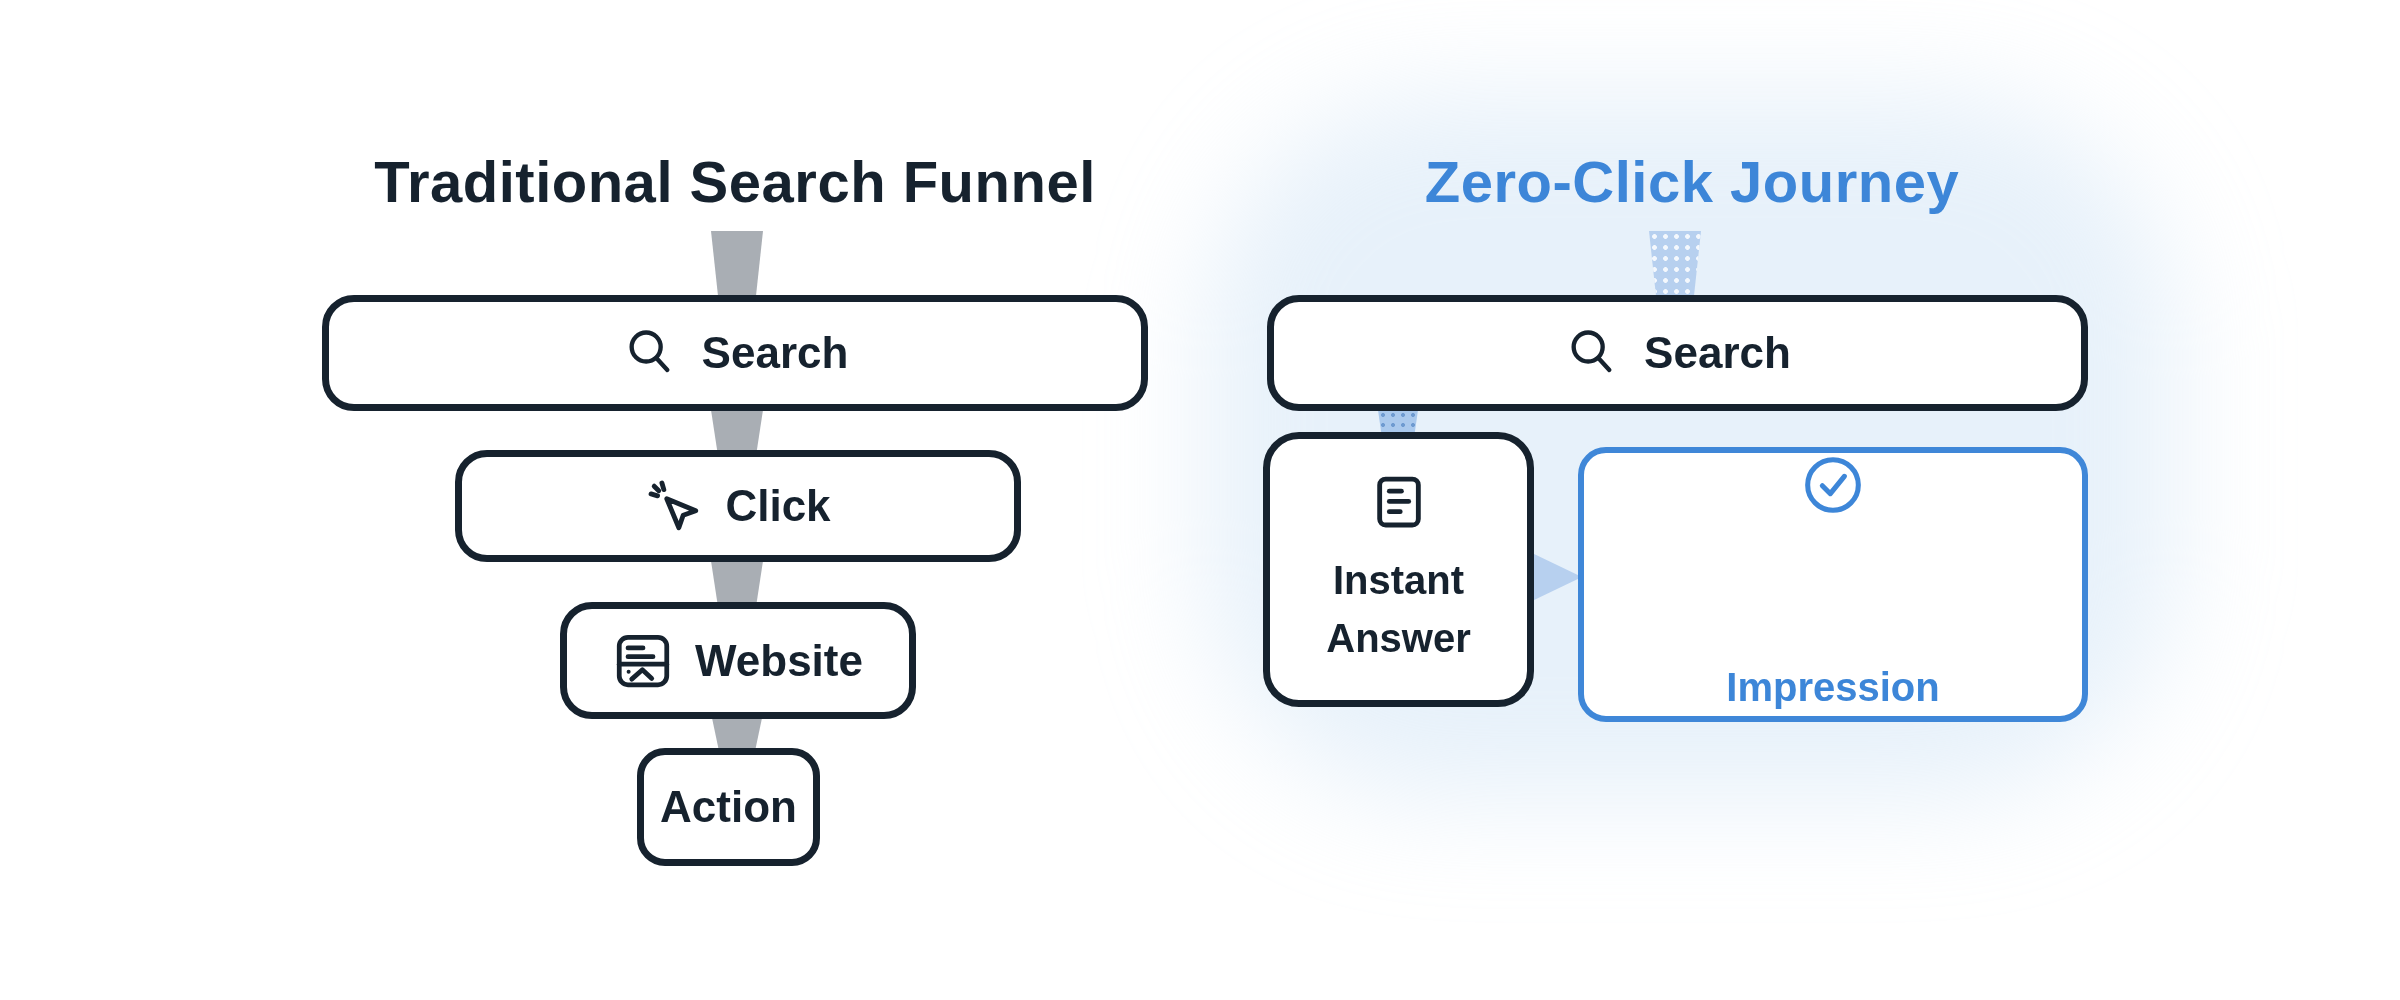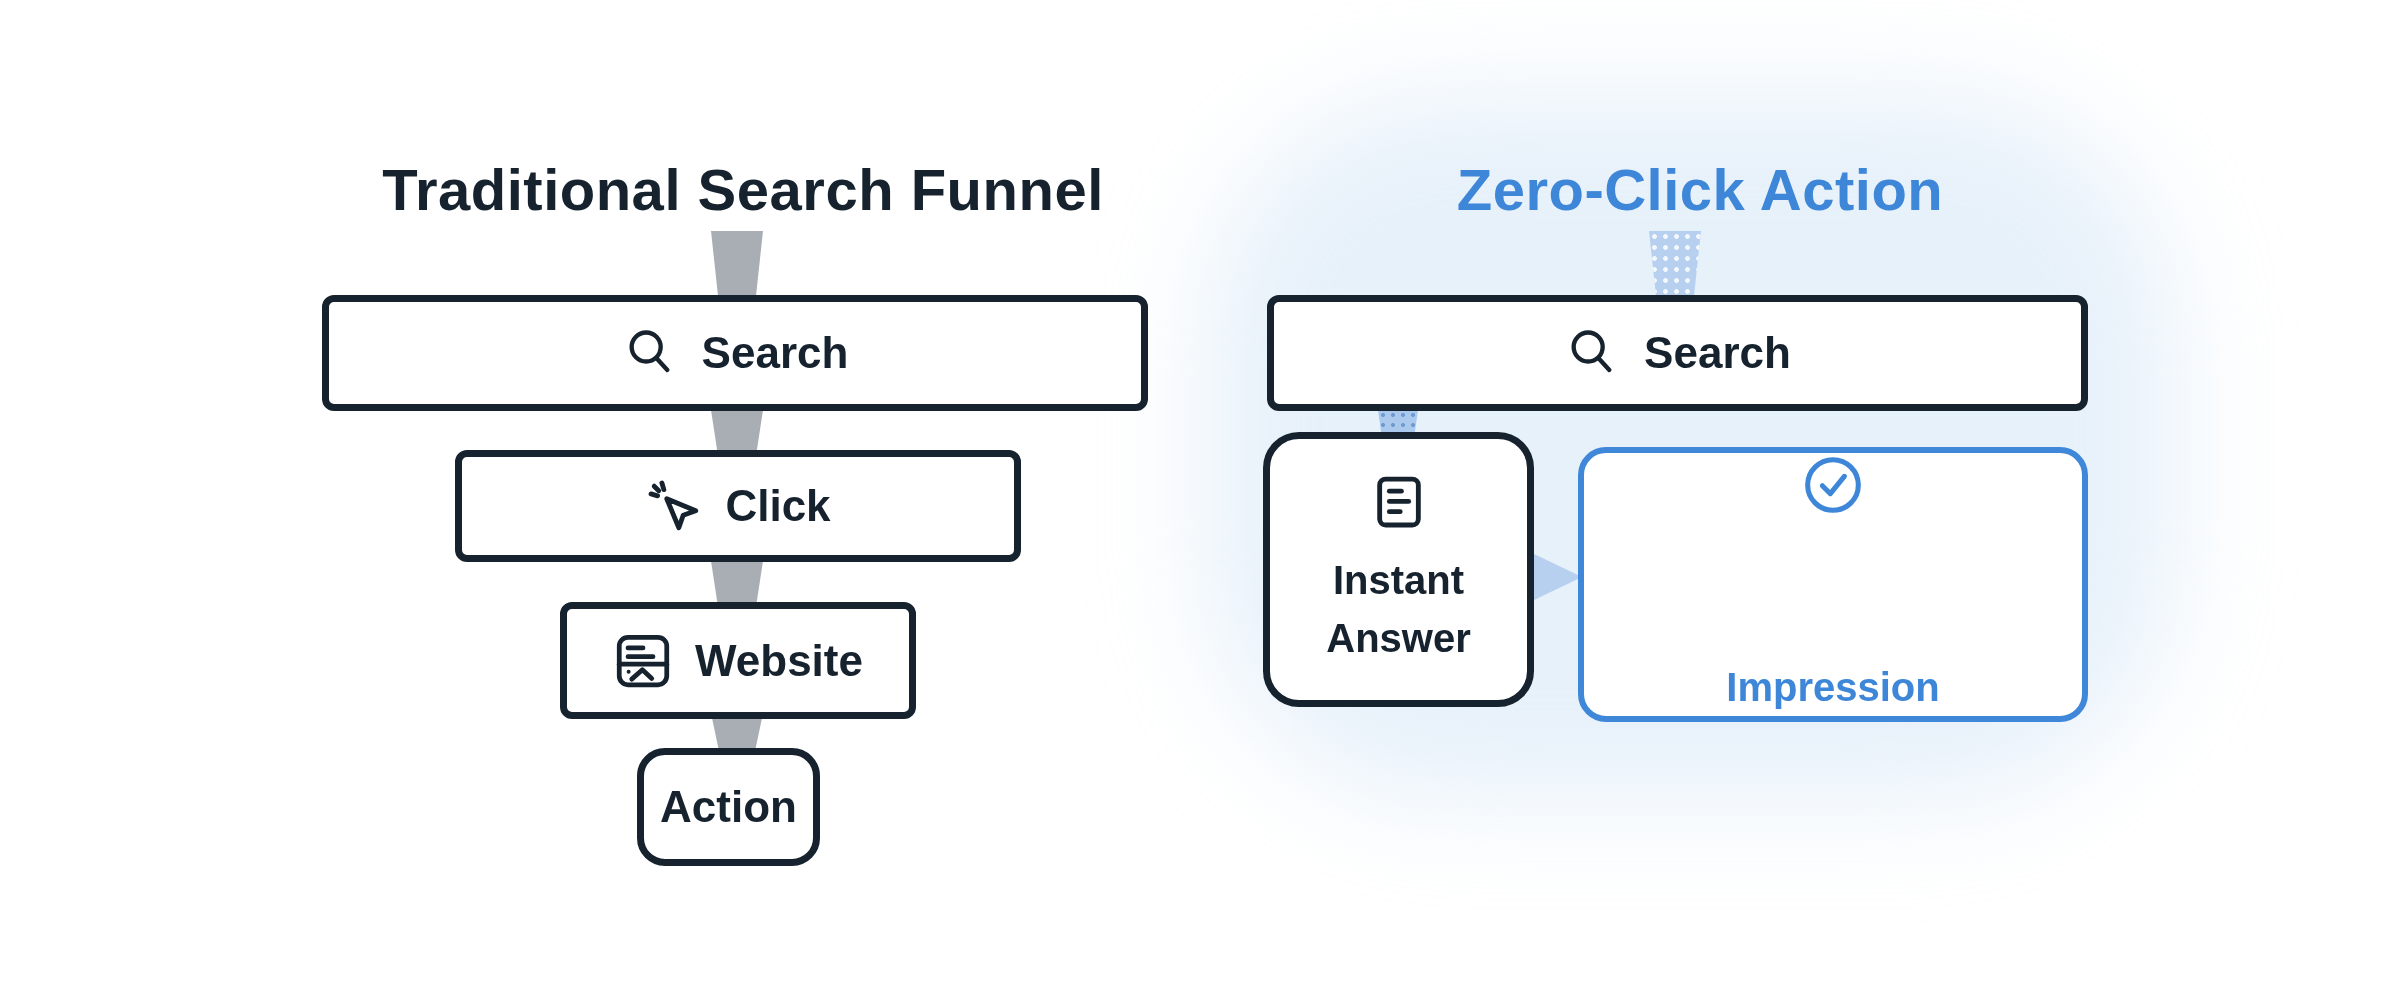--- a/index.html
+++ b/index.html
@@ -6,21 +6,21 @@
   .canvas{
     position:relative;width:2400px;height:1000px;background:#ffffff;overflow:hidden;
     font-family:"Liberation Sans", sans-serif;
   }
   .glow{
     position:absolute;left:1205px;top:95px;width:970px;height:705px;
     background:rgba(198,221,243,0.42);border-radius:240px;filter:blur(55px);
     z-index:0;
   }
   .title{
-    position:absolute;top:148px;margin:8px;transform:translateX(-50%);
+    position:absolute;top:148px;margin:0;transform:translateX(-50%);
     font-size:58px;font-weight:700;white-space:nowrap;letter-spacing:0.5px;z-index:2;
   }
   .title.navy{color:#16222e;}
   .title.blue{color:#3d86d8;}
   .conn{position:absolute;z-index:1;clip-path:polygon(0 0,100% 0,86.5% 100%,13.5% 100%);}
   .conn.gray{background:#a9aeb4;}
   .conn.bluefill{
     background-color:#b7d0ef;
     background-image:radial-gradient(circle, rgba(255,255,255,0.85) 2px, rgba(255,255,255,0) 2.8px);
     background-size:11px 11px;
@@ -28,21 +28,21 @@
   .conn.bluedots{
     background-color:#aac9ed;
     background-image:radial-gradient(circle, rgba(61,116,185,0.55) 1.6px, rgba(61,116,185,0) 2.3px);
     background-size:10px 10px;
   }
   .tri{
     position:absolute;background:#b7d0ef;z-index:1;
     clip-path:polygon(0 0,100% 50%,0 100%);
   }
   .box{
-    position:absolute;background:#ffffff;border:7px solid #16222e;border-radius:12px;
+    position:absolute;background:#ffffff;border:7px solid #16222e;border-radius:32px;
     display:flex;align-items:center;justify-content:center;gap:22px;z-index:3;
     box-sizing:border-box;color:#16222e;
   }
   .box .label{font-size:44px;font-weight:700;color:#16222e;}
   .box.outcome{flex-direction:column;gap:20px;border-radius:36px;}
   .box.blue-box{border-color:#3f87d8;color:#3d86d8;justify-content:space-between;}
   .box.blue-box .label{color:#3d86d8;}
   .box.outcome .label{font-size:40px;line-height:1.45;text-align:center;}
   .box .label.wrap{max-width:225px;}
   .icon{flex:0 0 auto;display:block;}
@@ -91,21 +91,21 @@
       </svg>
       <span class="label">Website</span>
     </div>
 
     <div class="box" style="left:637px;top:748px;width:183px;height:118px;border-radius:28px;">
       <span class="label">Action</span>
     </div>
   </section>
 
   <section>
-    <h1 class="title blue" style="left:1692px;">Zero-Click Action</h1>
+    <h1 class="title blue" style="left:1692px;">Zero-Click Journey</h1>
 
     <div class="conn bluefill" style="left:1649px;top:231px;width:52px;height:65px;"></div>
     <div class="conn bluedots" style="left:1378px;top:410px;width:40px;height:38px;"></div>
     <div class="tri" style="left:1532px;top:553px;width:50px;height:48px;"></div>
 
     <div class="box" style="left:1267px;top:295px;width:821px;height:116px;">
       <svg class="icon" width="58" height="58" viewBox="0 0 48 48" fill="none" stroke="#16222e" stroke-width="3.6" stroke-linecap="round">
         <circle cx="20" cy="19" r="12"></circle>
         <line x1="28.8" y1="28.5" x2="37.5" y2="38"></line>
       </svg>

